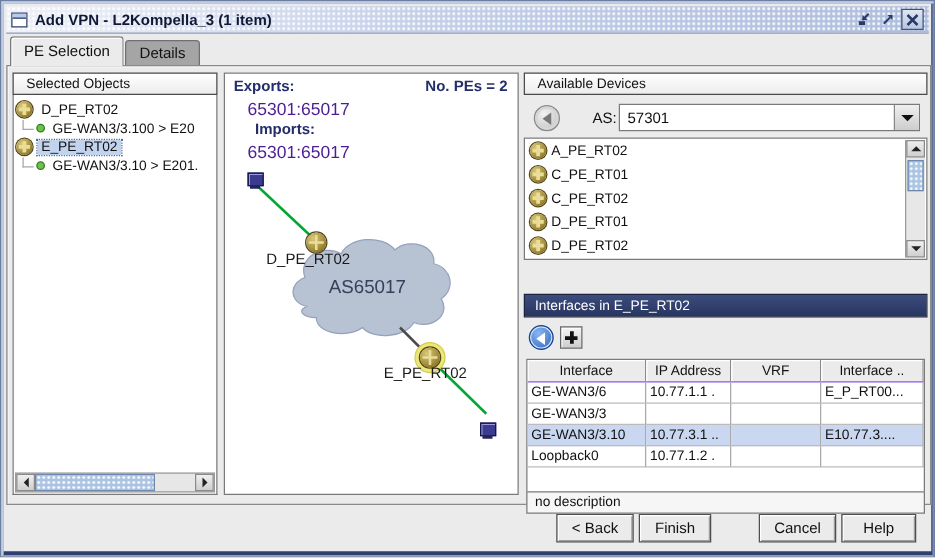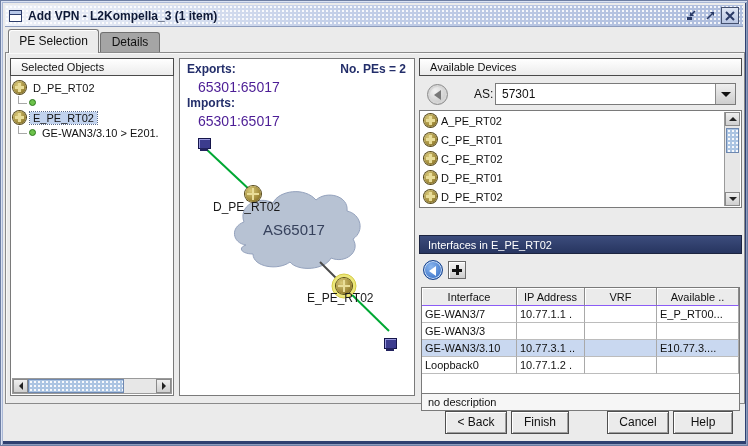--- a/index.html
+++ b/index.html
@@ -152,20 +152,21 @@
     <div class="leftpanel">
       <div class="panel-hdr">Selected Objects</div>
       <div class="tree">
         <div class="trow" style="top:4px">
           <span class="rtr s13"></span>
           <span class="lbl">D_PE_RT02</span>
         </div>
         <div class="trow" style="top:19px">
           <span class="elbow"></span>
           <span class="ifdot"></span>
+          <span class="lbl">GE-WAN3/3.100 &gt; E20</span>
         </div>
         <div class="trow" style="top:34px">
           <span class="rtr s13"></span>
           <span class="lbl sel">E_PE_RT02</span>
         </div>
         <div class="trow" style="top:49px">
           <span class="elbow"></span>
           <span class="ifdot"></span>
           <span class="lbl">GE-WAN3/3.10 &gt; E201.</span>
         </div>
@@ -178,21 +179,21 @@
           <span class="sbtn">
               <i class="tr"></i>
             </span>
         </div>
       </div>
     </div>
 
     <div class="centerpanel">
       <div class="abs navy" style="left:7px;top:3px">Exports:</div>
       <div class="abs tval" style="left:18px;top:20px">65301:65017</div>
-      <div class="abs navy" style="left:7px;top:37px">Imports:</div>
+      <div class="abs navy" style="left:24px;top:37px">Imports:</div>
       <div class="abs tval" style="left:18px;top:54px">65301:65017</div>
       <div class="abs navy" style="right:8px;top:3px">No. PEs = 2</div>
 
       <svg class="abs" style="left:0;top:0" width="234" height="336" viewBox="0 0 234 336">
         <path d="M 66 186 C 52 184, 50 168, 64 163 C 58 147, 78 136, 93 144 C 99 131, 125 128, 136 141 C 147 131, 169 137, 167 152 C 181 155, 185 172, 173 180 C 181 193, 165 205, 151 199 C 145 211, 118 213, 110 203 C 98 212, 73 208, 73 195 C 62 195, 57 189, 66 186 Z" fill="#b7c2d3" stroke="#94a2bd" stroke-width="1"></path>
         <line x1="24" y1="88" x2="72" y2="133" stroke="#00a833" stroke-width="2"></line>
         <line x1="140" y1="203" x2="163" y2="226" stroke="#4a4a4a" stroke-width="2"></line>
         <line x1="164" y1="228" x2="209" y2="272" stroke="#00a833" stroke-width="2"></line>
         <circle cx="164" cy="227" r="12" fill="#ece77a" stroke="#d6cc48" stroke-width="1"></circle>
       </svg>
@@ -257,24 +258,24 @@
       <div class="panel-hdr-navy">Interfaces in E_PE_RT02</div>
       <div class="toolrow" style="top:23px;height:24px">
         <span class="roundbtn blue" style="margin-left:4px"></span>
         <span class="plusbtn"></span>
       </div>
       <div class="itable">
         <div class="irow">
           <span class="hc">Interface</span>
           <span class="hc">IP Address</span>
           <span class="hc">VRF</span>
-          <span class="hc">Available ..</span>
+          <span class="hc">Interface ..</span>
         </div>
         <div class="irow">
-          <span class="bc">GE-WAN3/7</span>
+          <span class="bc">GE-WAN3/6</span>
           <span class="bc">10.77.1.1 .</span>
           <span class="bc"></span>
           <span class="bc">E_P_RT00...</span>
         </div>
         <div class="irow">
           <span class="bc">GE-WAN3/3</span>
           <span class="bc"></span>
           <span class="bc"></span>
           <span class="bc"></span>
         </div>

